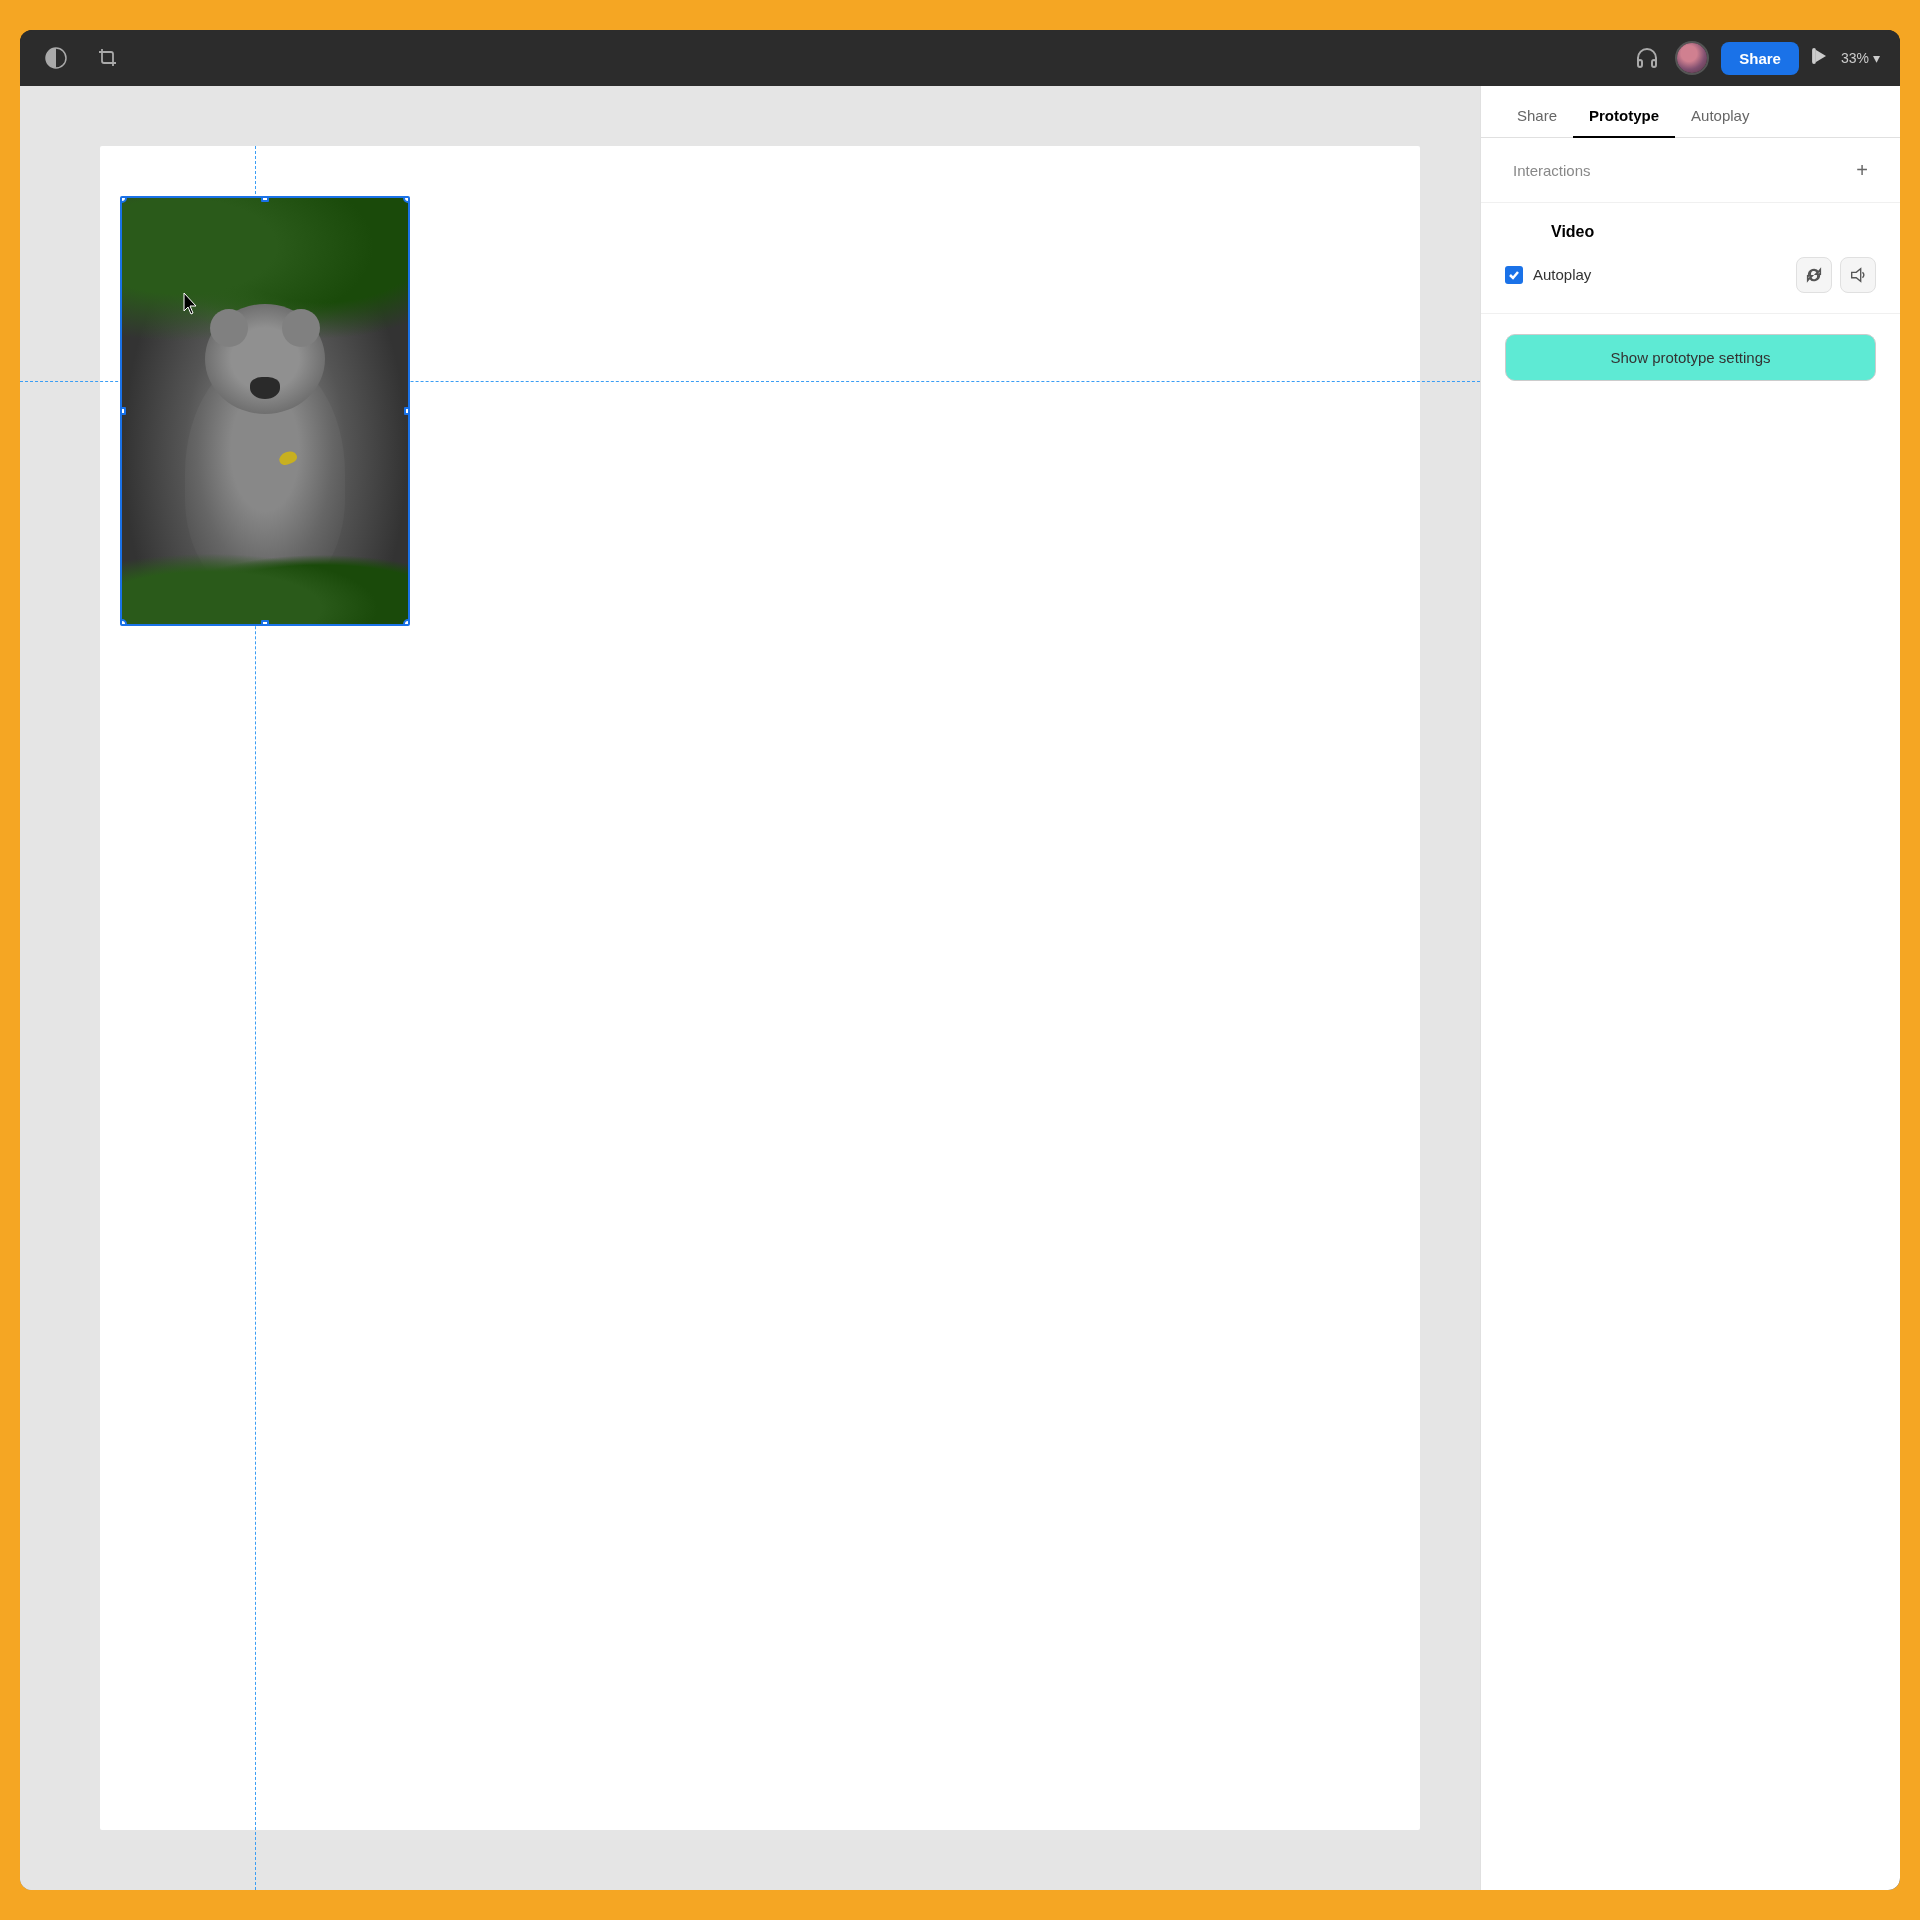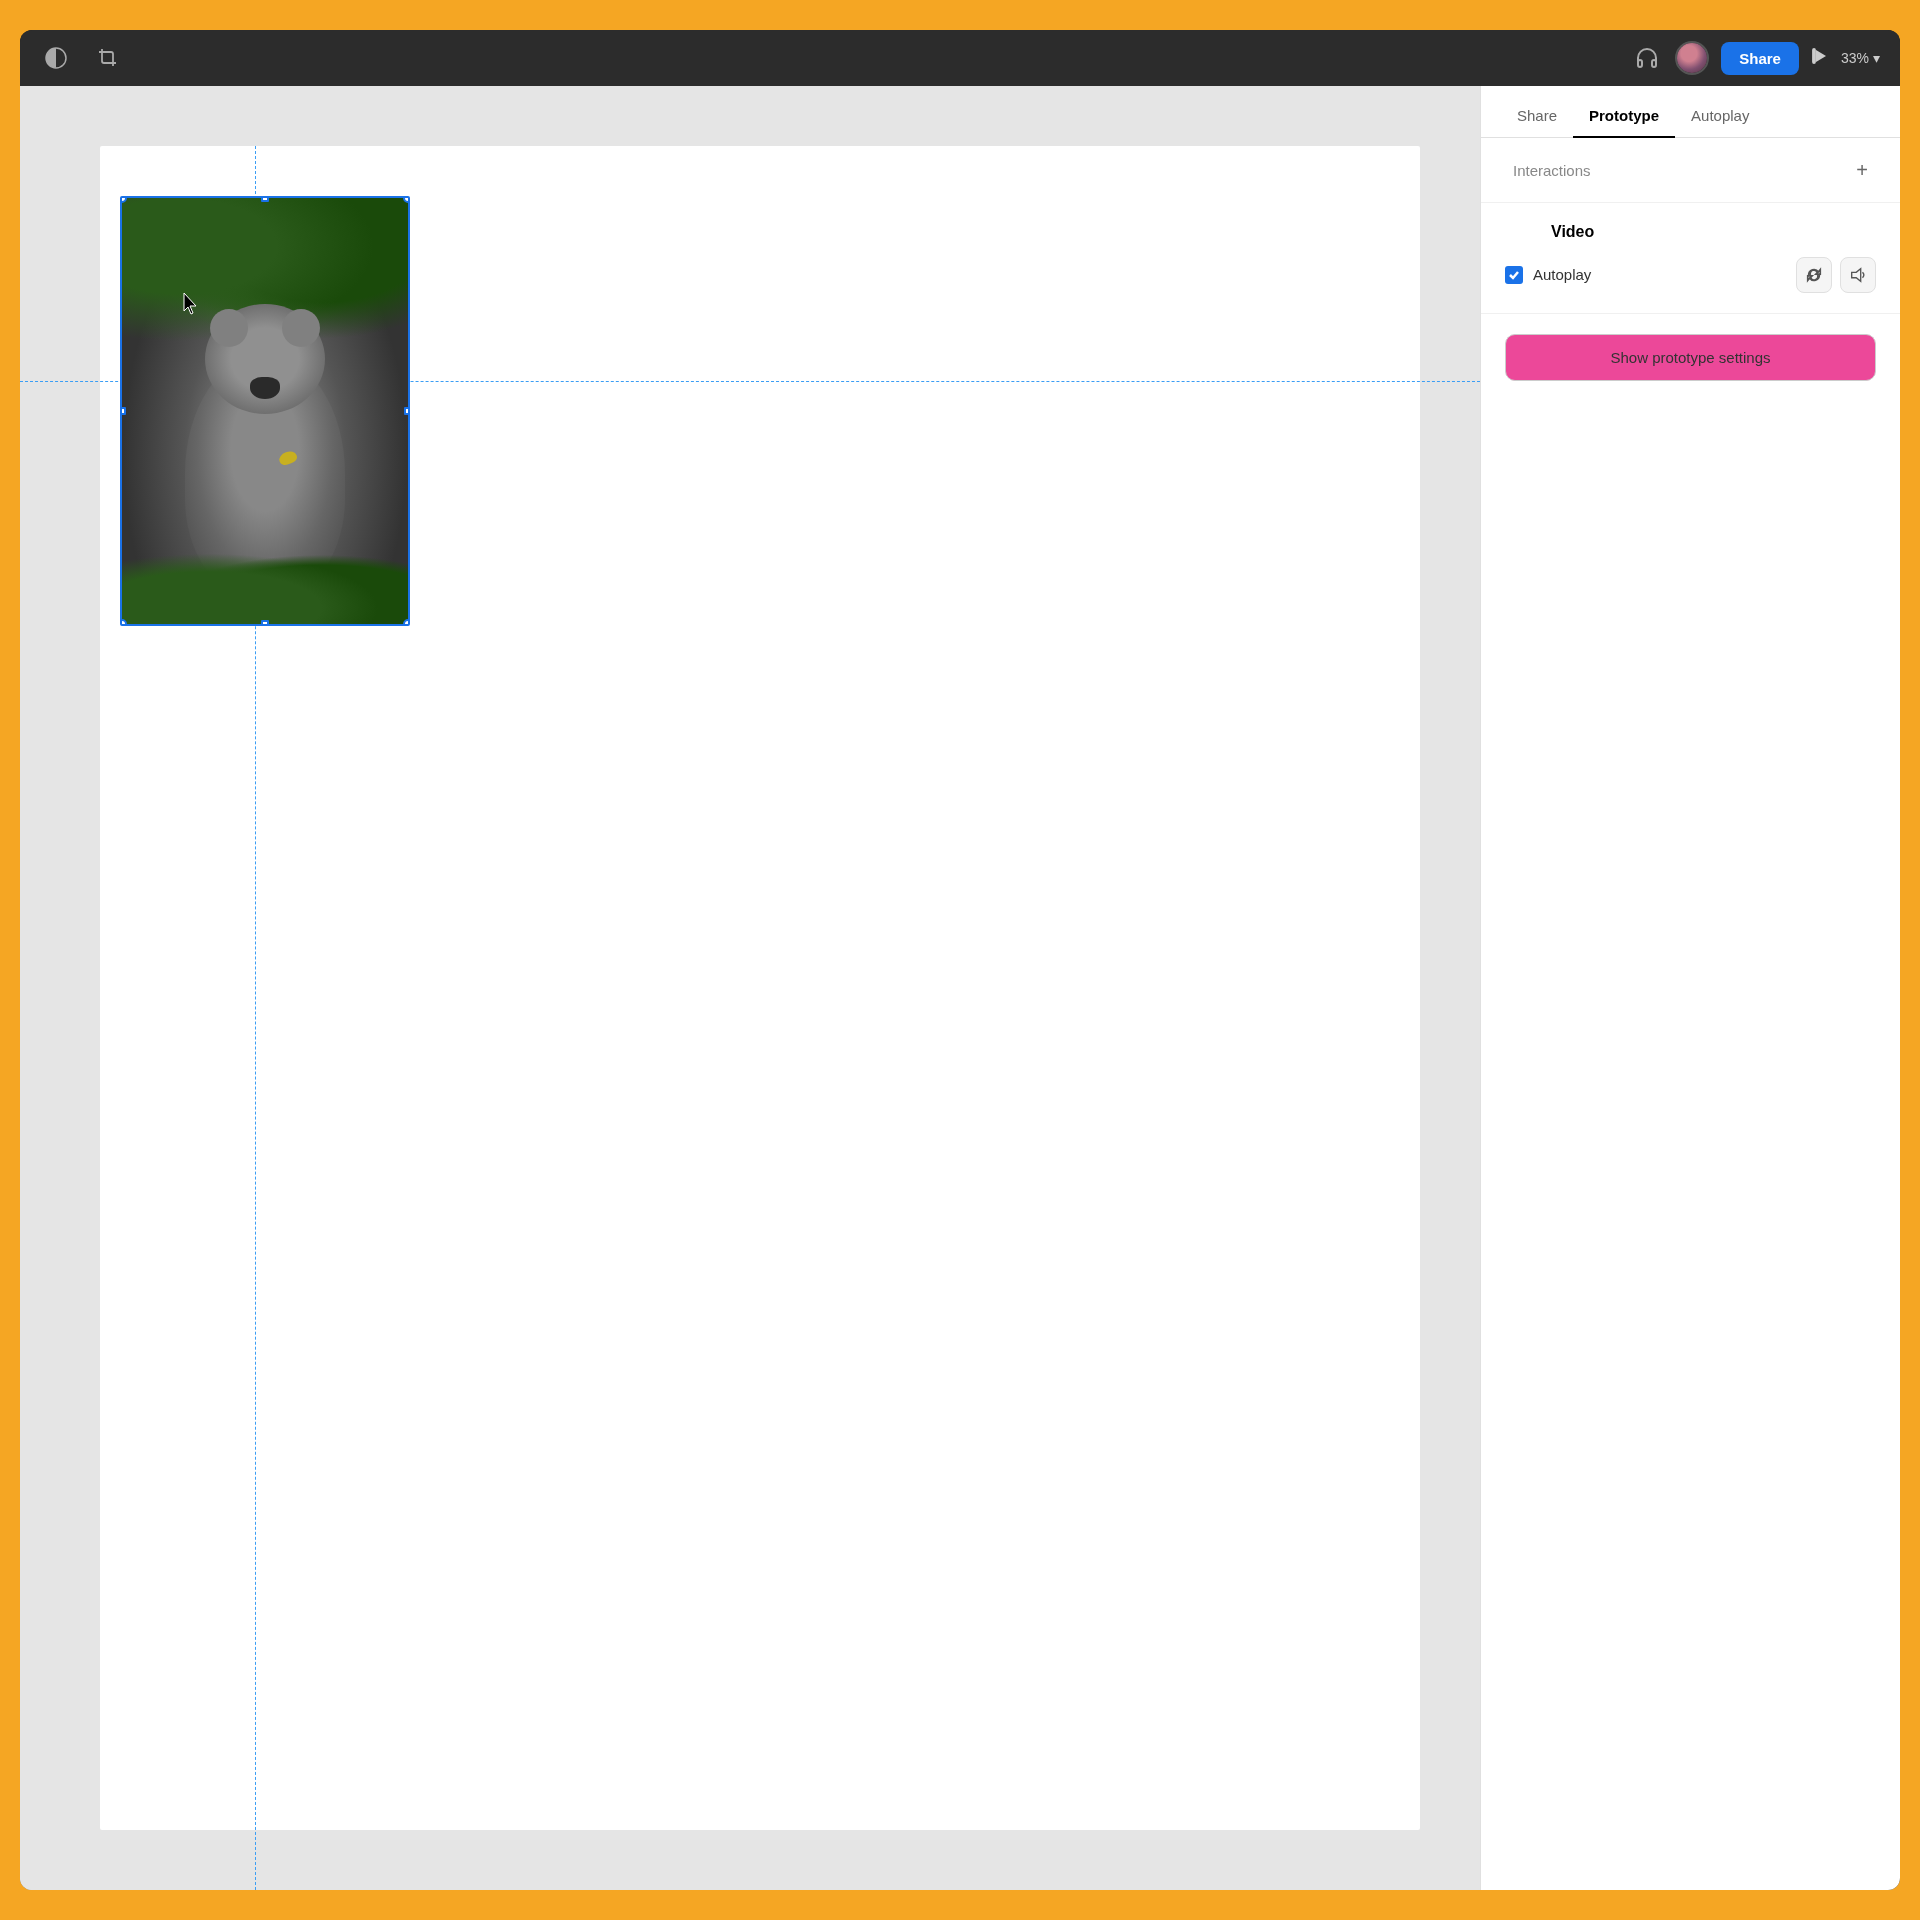--- a/index.html
+++ b/index.html
@@ -384,21 +384,21 @@
     }
 
     
     .proto-settings-section {
       padding: 20px 24px;
     }
 
     .proto-settings-btn {
       width: 100%;
       padding: 14px;
-      background: #ec4899;
+      background: #5eead4;
       border: 1.5px solid #ccc;
       border-radius: 10px;
       font-size: 15px;
       color: #333;
       cursor: pointer;
       text-align: center;
       font-weight: 500;
     }
 
     

